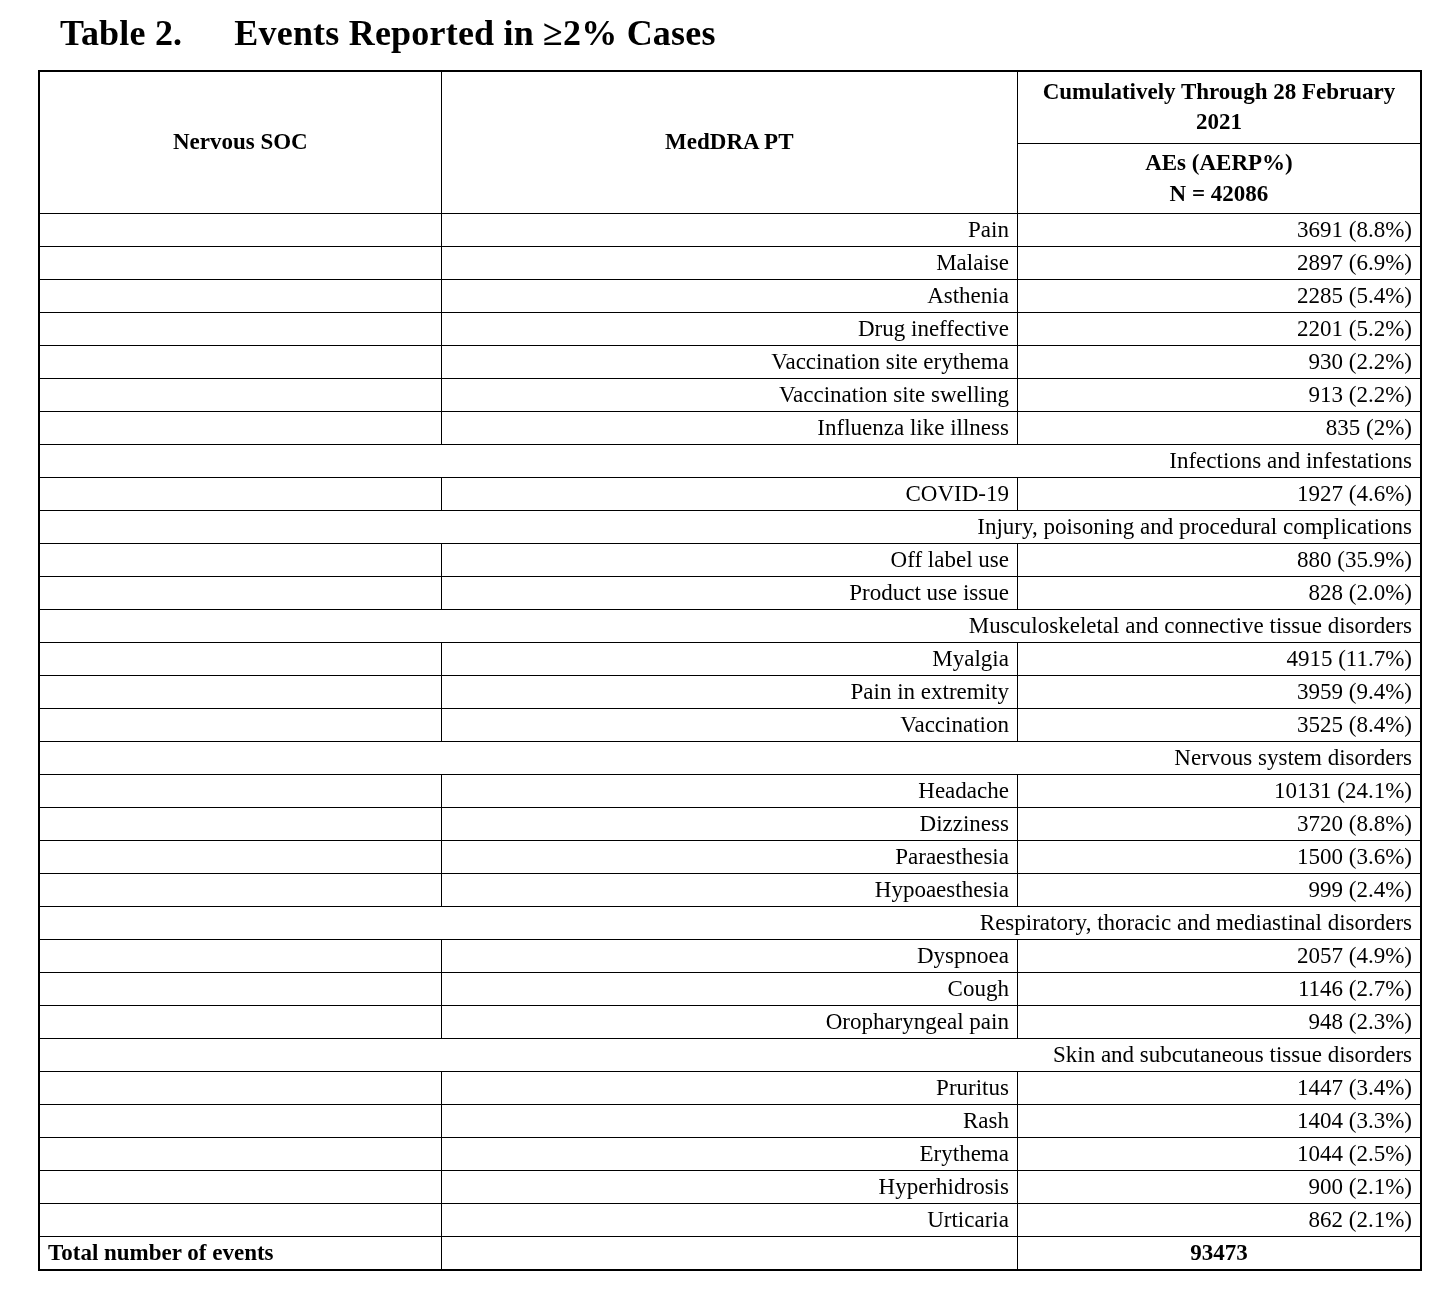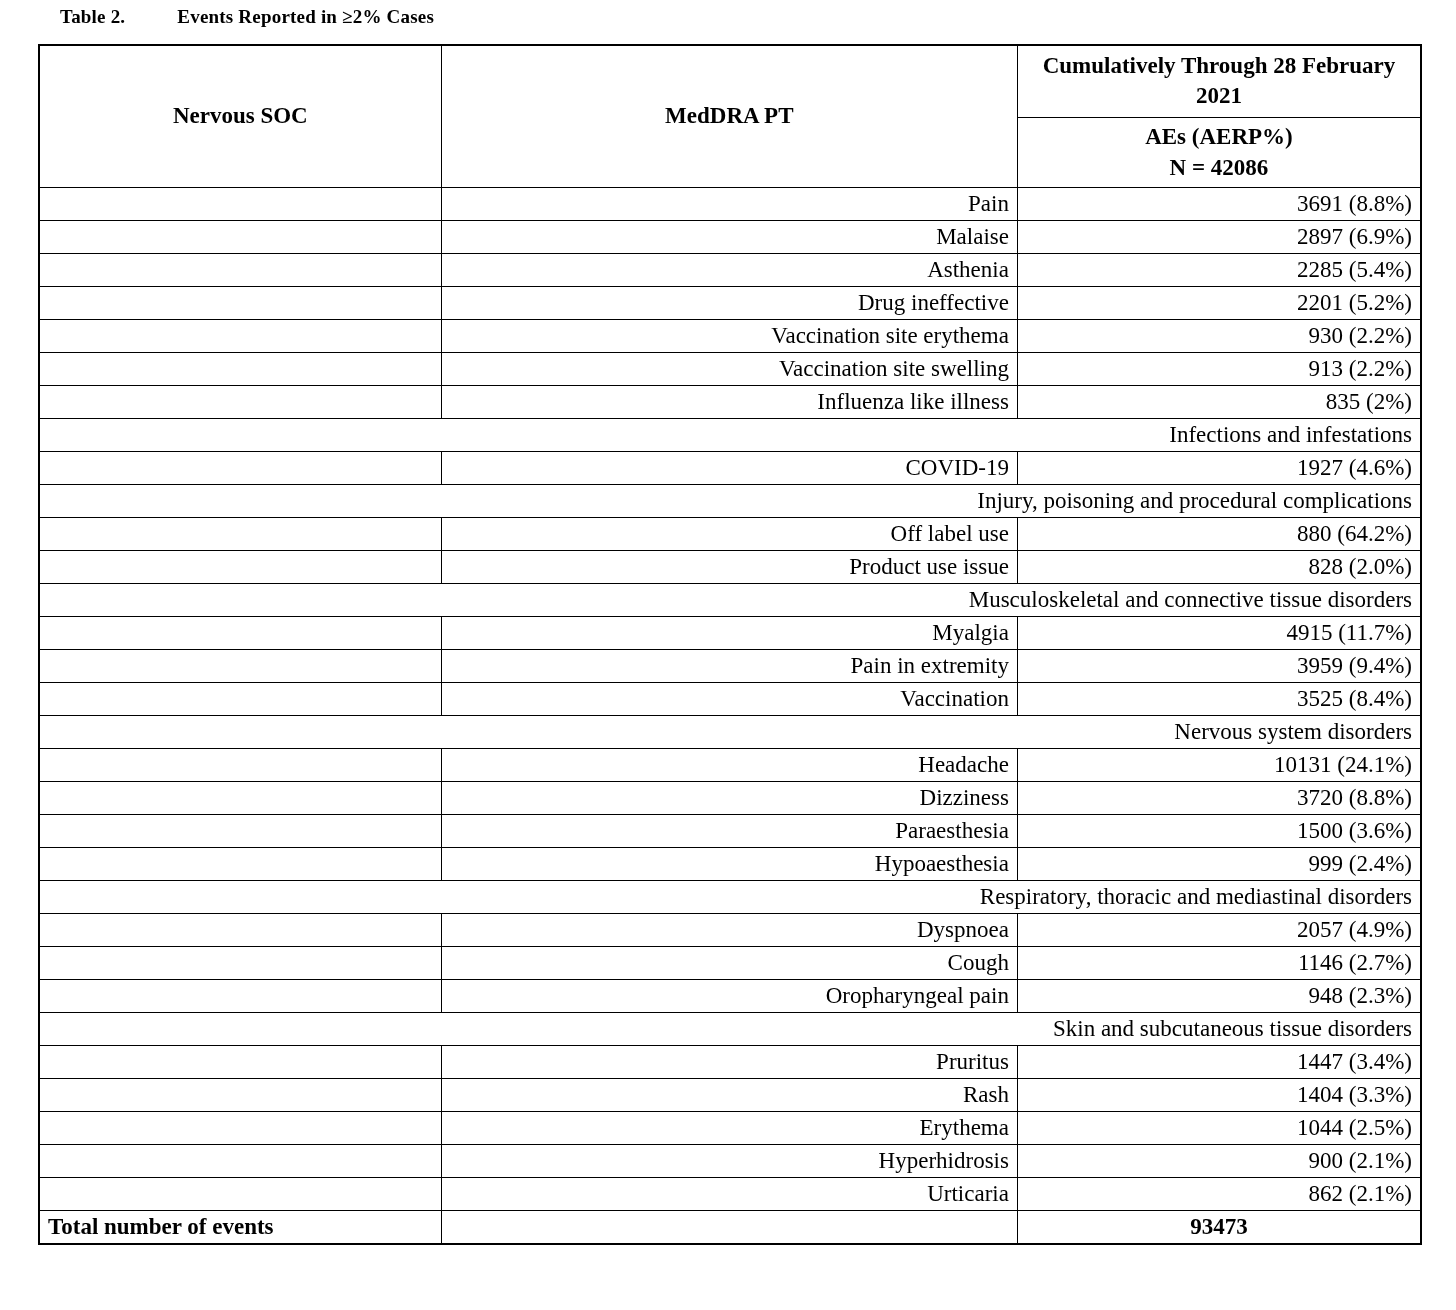--- a/index.html
+++ b/index.html
@@ -10,23 +10,23 @@
     color: #000000;
     font-family: "Liberation Serif", serif;
   }
   .page {
     width: 1456px;
     height: 1310px;
     background: #ffffff;
     padding: 6px 34px 0 38px;
   }
   .doc-title {
-    font-size: 19px;
-    font-weight: bold;
-    margin: 0 0 16px 22px;
+    font-size: 36px;
+    font-weight: bold;
+    margin: 6px 0 16px 22px;
     letter-spacing: 0.2px;
   }
   .doc-title .title-gap {
     display: inline-block;
     width: 52px;
   }
   table.aes-table {
     border-collapse: collapse;
     width: 1384px;
     table-layout: fixed;
@@ -146,21 +146,21 @@
           <td class="soc-empty"></td>
           <td class="pt-cell">COVID-19</td>
           <td class="val-cell">1927 (4.6%)</td>
         </tr>
         <tr>
           <td colspan="3" class="soc-cell">Injury, poisoning and procedural complications</td>
         </tr>
         <tr>
           <td class="soc-empty"></td>
           <td class="pt-cell">Off label use</td>
-          <td class="val-cell">880 (64.2%)</td>
+          <td class="val-cell">880 (35.9%)</td>
         </tr>
         <tr>
           <td class="soc-empty"></td>
           <td class="pt-cell">Product use issue</td>
           <td class="val-cell">828 (2.0%)</td>
         </tr>
         <tr>
           <td colspan="3" class="soc-cell">Musculoskeletal and connective tissue disorders</td>
         </tr>
         <tr>

